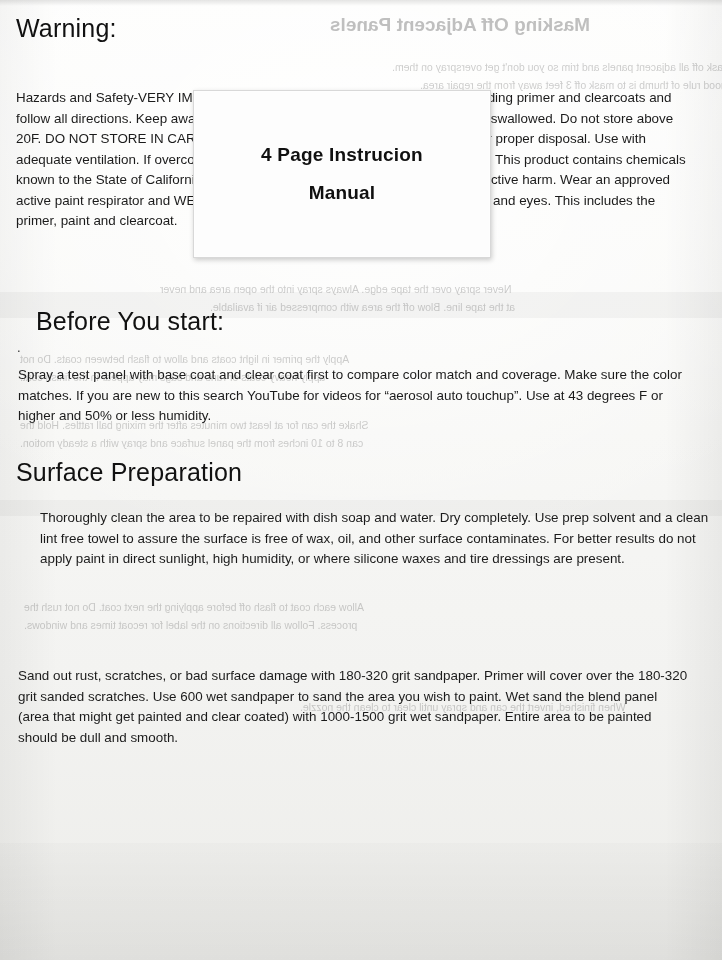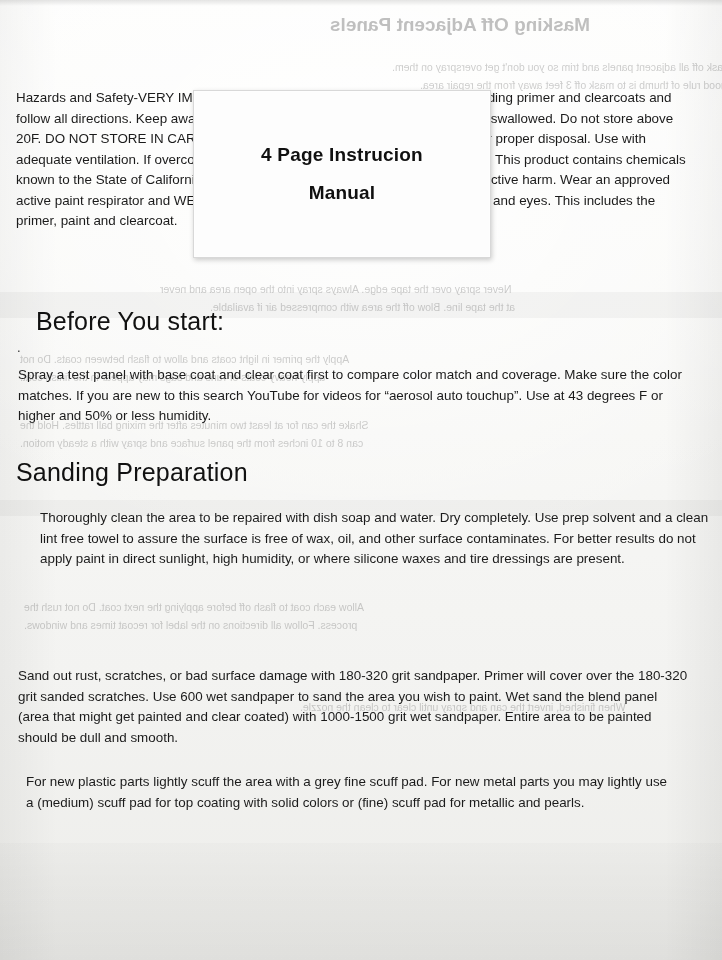--- a/index.html
+++ b/index.html
@@ -148,31 +148,31 @@
   <div class="bleed bleed-line" style="top:352px; left:20px;">Apply the primer in light coats and allow to flash between coats. Do not</div>
   <div class="bleed bleed-line" style="top:370px; left:20px;">apply heavy coats or runs and sags may appear in the finish coat.</div>
   <div class="bleed bleed-line" style="top:418px; left:20px;">Shake the can for at least two minutes after the mixing ball rattles. Hold the</div>
   <div class="bleed bleed-line" style="top:436px; left:20px;">can 8 to 10 inches from the panel surface and spray with a steady motion.</div>
   <div class="bleed bleed-line" style="top:600px; left:24px;">Allow each coat to flash off before applying the next coat. Do not rush the</div>
   <div class="bleed bleed-line" style="top:618px; left:24px;">process. Follow all directions on the label for recoat times and windows.</div>
   <div class="bleed bleed-line" style="top:700px; left:300px;">When finished, invert the can and spray until clear to clean the nozzle.</div>
 
   <div class="content">
 
+    <h1 class="section blk" id="warning-heading">Warning:</h1>
     <p class="body blk" id="warning-text">Hazards and Safety-VERY IMPORTANT. Read all labels on touch-up paint including primer and clearcoats and follow all directions. Keep away from children. Call a physician IMMEDIATELY if swallowed. Do not store above 20F. DO NOT STORE IN CAR and avoid freezing. Follow all local regulations for proper disposal. Use with adequate ventilation. If overcome by fumes, move to fresh air and call physician. This product contains chemicals known to the State of California to cause birth defects, cancer and other reproductive harm. Wear an approved active paint respirator and WEAR safety goggles when spraying to protect lungs and eyes. This includes the primer, paint and clearcoat.</p>
 
     <h1 class="section blk" id="before-heading">Before You start:</h1>
     <div class="blk" id="before-dot">.</div>
     <p class="body blk" id="before-text">Spray a test panel with base coat and clear coat first to compare color match and coverage. Make sure the color matches.  If you are new to this search YouTube for videos for “aerosol auto touchup”.  Use at 43 degrees F or higher and 50% or less humidity.</p>
 
-    <h1 class="section blk" id="surface-heading">Sanding Preparation</h1>
+    <h1 class="section blk" id="surface-heading">Surface Preparation</h1>
     <p class="body blk" id="surface-text">Thoroughly clean the area to be repaired with dish soap and water.  Dry completely. Use prep solvent and a clean lint free towel to assure the surface is free of wax, oil, and other surface contaminates. For better results do not apply paint in direct sunlight, high humidity, or where silicone waxes and tire dressings are present.</p>
 
     <p class="body blk" id="sanding-text">Sand out rust, scratches, or bad surface damage with 180-320 grit sandpaper. Primer will cover over the 180-320 grit sanded scratches. Use 600 wet sandpaper to sand the area you wish to paint. Wet sand the blend panel (area that might get painted and clear coated) with 1000-1500 grit wet sandpaper. Entire area to be painted should be dull and smooth.</p>
-    <p class="body blk" id="sanding-text2">For new plastic parts lightly scuff the area with a grey fine scuff pad. For new metal parts you may lightly use a (medium) scuff pad for top coating with solid colors or (fine) scuff pad for metallic and pearls.</p>
 
   </div>
 
   <div id="manual-card">
     <div class="card-line">4 Page Instrucion</div>
     <div class="card-line">Manual</div>
   </div>
 
 </div>
 

